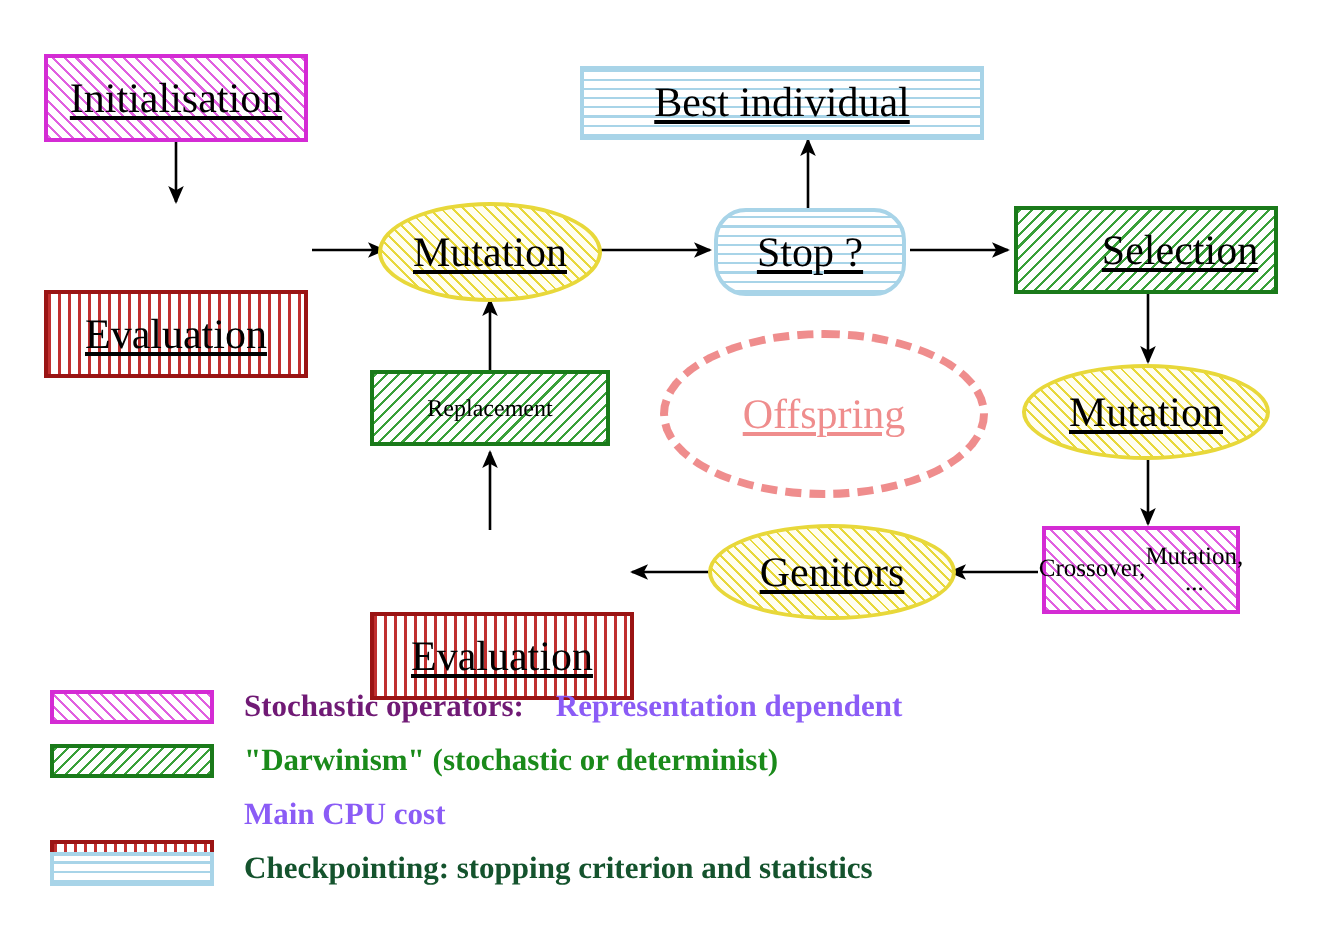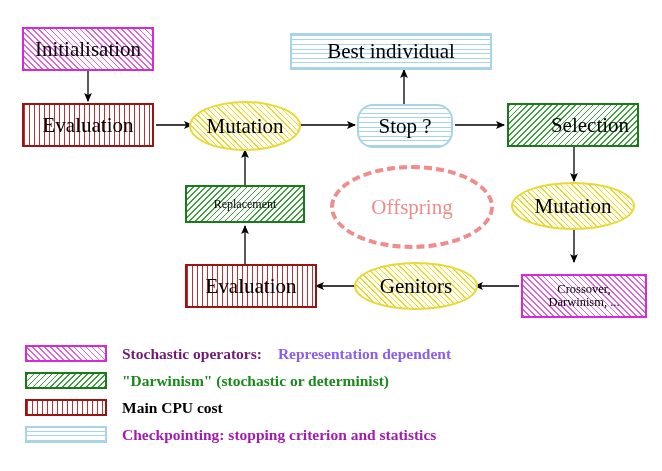--- a/index.html
+++ b/index.html
@@ -58,20 +58,21 @@
     border-color: #1a7a1a;
     background-color: #ffffff;
     background-image: repeating-linear-gradient(-45deg,
         #3aa03a 0px, #3aa03a 1.1px, #ffffff 1.1px, #ffffff 4.2px);
   }
   .fill-red {
     border-color: #9a1414;
     background-color: #ffffff;
     background-image: repeating-linear-gradient(90deg,
         #c03030 0px, #c03030 1.3px, #ffffff 1.3px, #ffffff 5.0px);
+    margin-top: 42px;
   }
   .fill-blue {
     border-color: #a8d4e8;
     background-color: #ffffff;
     background-image: repeating-linear-gradient(0deg,
         #a8d4e8 0px, #a8d4e8 1.1px, #ffffff 1.1px, #ffffff 4.6px);
   }
 
   
   .ellipse {
@@ -81,21 +82,21 @@
     background-image: repeating-linear-gradient(45deg,
         #e8d83a 0px, #e8d83a 1.0px, #fffef0 1.0px, #fffef0 4.0px);
   }
   .ellipse-dashed {
     border: 4px dashed #ef8d8d;
     border-radius: 50%;
     background: transparent;
     color: #ef8d8d;
   }
 
-  .t-big   { font-size: 21px; }
+  .t-big   { font-size: 21px; text-decoration: underline; }
   .t-mid   { font-size: 12px; }
   .t-small { font-size: 12.5px; }
 
   
   #legend {
     position: absolute;
     left: 0;
     top: 340px;
     width: 662px;
     z-index: 3;
@@ -172,23 +173,23 @@
   </div>
 
   <div class="node box fill-green t-big" style="left:507px; top:103px; width:132px; height:44px;padding-left:34px;">
     <span class="lbl">Selection</span>
   </div>
 
   <div class="node ellipse t-big" style="left:511px; top:182px; width:124px; height:48px;">
     <span class="lbl">Mutation</span>
   </div>
 
-  <div class="node box fill-magenta t-small" style="left:521px; top:274px; width:126px; height:44px; flex-direction:column;">
+  <div class="node box fill-magenta t-small" style="left:521px; top:263px; width:99px; height:44px; flex-direction:row;">
     <span class="lbl">Crossover,</span>
-    <span class="lbl">Darwinism, ...</span>
+    <span class="lbl">Mutation, ...</span>
   </div>
 
   <div class="node ellipse t-big" style="left:354px; top:262px; width:124px; height:48px;">
     <span class="lbl">Genitors</span>
   </div>
 
   <div class="node box fill-red t-big" style="left:185px; top:264px; width:132px; height:44px;">
     <span class="lbl">Evaluation</span>
   </div>
 
@@ -209,23 +210,23 @@
       </span>
     </div>
 
     <div class="legend-row">
       <span class="swatch fill-green"></span>
       <span class="legend-text" style="color:#1a8a1a;">"Darwinism" (stochastic or determinist)</span>
     </div>
 
     <div class="legend-row">
       <span class="swatch fill-red"></span>
-      <span class="legend-text" style="color:#000000;">Main CPU cost</span>
+      <span class="legend-text" style="color:#8b5cf6;">Main CPU cost</span>
     </div>
 
     <div class="legend-row">
       <span class="swatch fill-blue"></span>
-      <span class="legend-text" style="color:#a21caf;">Checkpointing: stopping criterion and statistics</span>
+      <span class="legend-text" style="color:#14532d;">Checkpointing: stopping criterion and statistics</span>
     </div>
 
   </div>
 
 </div>
 
 </body></html>

